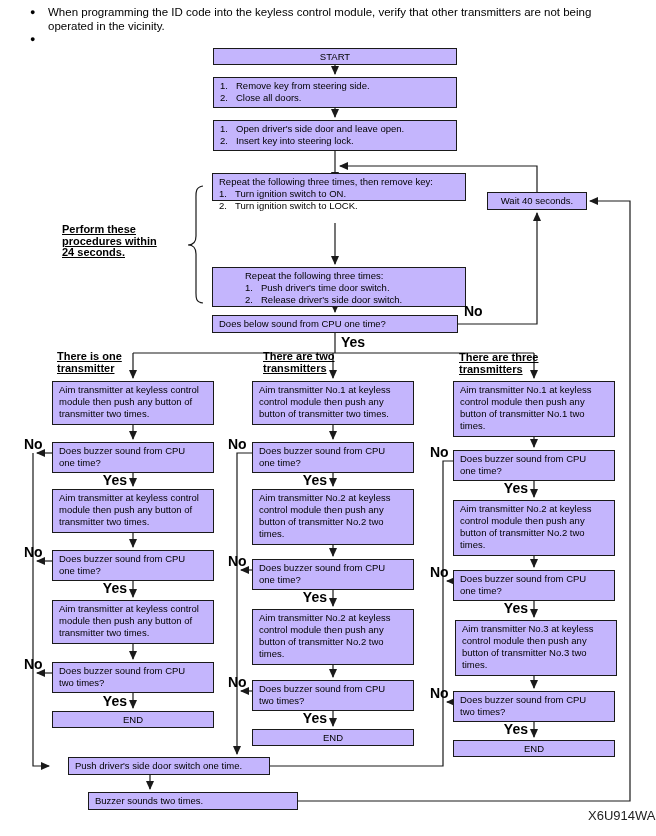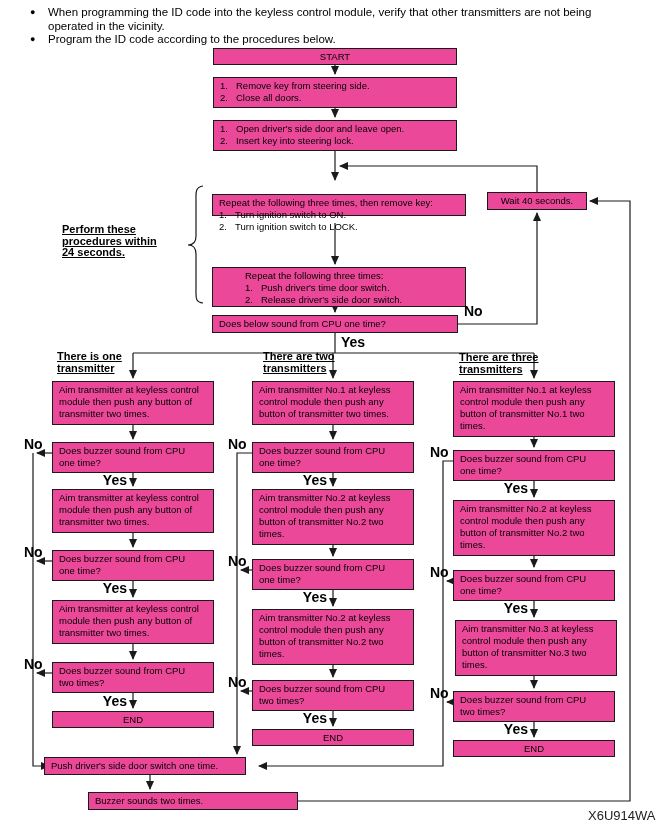--- a/index.html
+++ b/index.html
@@ -1,19 +1,19 @@
 <!DOCTYPE html>
 <html><head>
 <meta charset="utf-8">
 <style>
   html,body{margin:0;padding:0;background:#fff;}
   #page{position:relative;width:656px;height:836px;background:#fff;color:#000;
         font-family:"Liberation Sans",sans-serif;overflow:hidden;}
   #wires{position:absolute;left:0;top:0;width:656px;height:836px;}
-  .box{position:absolute;background:#ec4899;border:1.4px solid #1a1a1a;box-sizing:border-box;
+  .box{position:absolute;background:#c4b5fd;border:1.4px solid #1a1a1a;box-sizing:border-box;
        padding:2px 6px;font-size:9.5px;line-height:12px;white-space:nowrap;z-index:2;}
   .ctr{text-align:center;padding:2px 0;}
   .num-line{display:flex;}
   .num-line .nn{width:16px;flex:none;}
   .lbl{position:absolute;font-weight:bold;font-size:14px;line-height:11px;z-index:3;white-space:nowrap;}
   .hdr{position:absolute;font-weight:bold;font-size:11px;line-height:11.5px;z-index:3;text-decoration:underline;}
   .bullet-row{position:absolute;left:30px;width:615px;font-size:11.5px;line-height:13.5px;
               display:flex;z-index:3;}
   .bullet-row .dot{width:18px;flex:none;font-size:9px;line-height:13.5px;}
   .ref{position:absolute;font-size:13px;color:#222;z-index:3;}
@@ -88,21 +88,20 @@
       <path d="M203,186 C195,187 196,193 196,200 L196,236 C196,242 193,245 188,245 C193,245 196,248 196,254 L196,290 C196,297 195,302 203,303"></path>
     </g>
   </svg>
 
   <div class="bullet-row" style="top:6px;">
     <span class="dot">●</span>
     <span>When programming the ID code into the keyless control module, verify that other transmitters are not being<br>operated in the vicinity.</span>
   </div>
   <div class="bullet-row" style="top:33px;">
     <span class="dot">●</span>
-    <span>Program the ID code according to the procedures below.</span>
   </div>
 
   <div class="box ctr" style="left:213px;top:48px;width:244px;height:17px;">START</div>
 
   <div class="box" style="left:213px;top:77px;width:244px;height:31px;">
     <div class="num-line">
         <span class="nn">1.</span>
         <span>Remove key from steering side.</span>
       </div>
     <div class="num-line">
@@ -115,21 +114,21 @@
     <div class="num-line">
         <span class="nn">1.</span>
         <span>Open driver's side door and leave open.</span>
       </div>
     <div class="num-line">
         <span class="nn">2.</span>
         <span>Insert key into steering lock.</span>
       </div>
   </div>
 
-  <div class="box" style="left:212px;top:194px;width:254px;height:22px;">
+  <div class="box" style="left:212px;top:173px;width:254px;height:28px;">
     <div>Repeat the following three times, then remove key:</div>
     <div class="num-line">
         <span class="nn">1.</span>
         <span>Turn ignition switch to ON.</span>
       </div>
     <div class="num-line">
         <span class="nn">2.</span>
         <span>Turn ignition switch to LOCK.</span>
       </div>
   </div>
@@ -193,17 +192,17 @@
   <div class="box" style="left:455px;top:620px;width:162px;height:56px;">Aim transmitter No.3 at keyless<br>control module then push any<br>button of transmitter No.3 two<br>times.</div>
   <div class="box" style="left:453px;top:691px;width:162px;height:31px;">Does buzzer sound from CPU<br>two times?</div>
   <div class="box ctr" style="left:453px;top:740px;width:162px;height:17px;">END</div>
   <div class="lbl" style="left:430px;top:447px;">No</div>
   <div class="lbl" style="left:430px;top:567px;">No</div>
   <div class="lbl" style="left:430px;top:688px;">No</div>
   <div class="lbl" style="left:500px;top:483px;width:28px;text-align:right;">Yes</div>
   <div class="lbl" style="left:500px;top:603px;width:28px;text-align:right;">Yes</div>
   <div class="lbl" style="left:500px;top:724px;width:28px;text-align:right;">Yes</div>
 
-  <div class="box" style="left:44px;top:757px;width:202px;height:18px;">Push driver's side door switch one time.</div>
+  <div class="box" style="left:68px;top:757px;width:202px;height:18px;">Push driver's side door switch one time.</div>
   <div class="box" style="left:52px;top:792px;width:210px;height:18px;margin-left:36px;">Buzzer sounds two times.</div>
 
   <div class="ref" style="left:588px;top:808px;">X6U914WA1</div>
 </div>
 
 </body></html>

